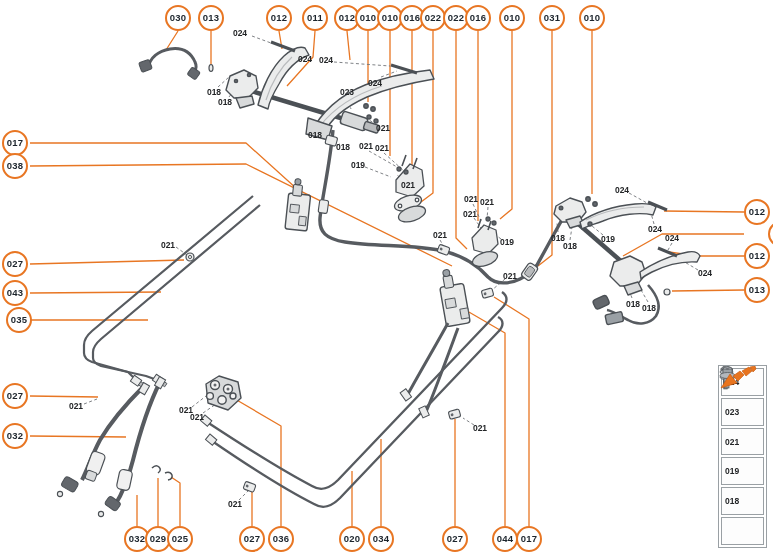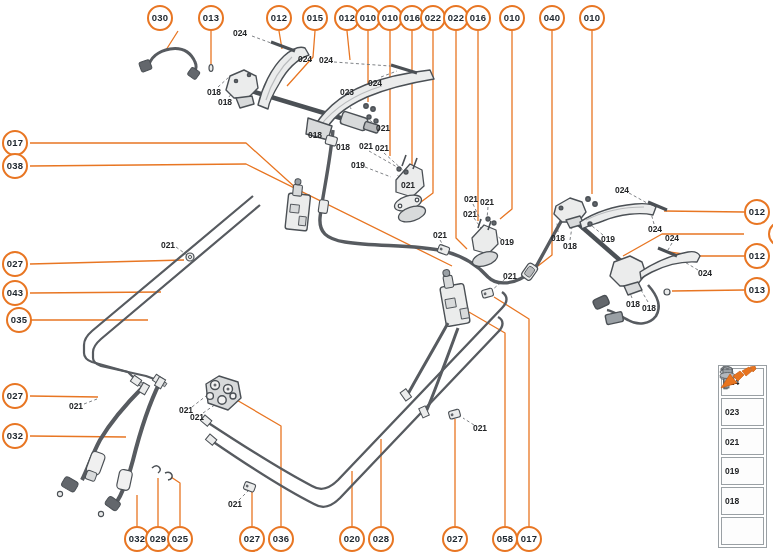--- a/index.html
+++ b/index.html
@@ -280,33 +280,33 @@
   <span class="plabel" style="left:672px;top:238px">024</span>
   <span class="plabel" style="left:705px;top:273px">024</span>
   <span class="plabel" style="left:633px;top:304px">018</span>
   <span class="plabel" style="left:649px;top:308px">018</span>
   <span class="plabel" style="left:76px;top:406px">021</span>
   <span class="plabel" style="left:186px;top:410px">021</span>
   <span class="plabel" style="left:197px;top:417px">021</span>
   <span class="plabel" style="left:235px;top:504px">021</span>
   <span class="plabel" style="left:480px;top:428px">021</span>
 
-  <div class="callout" style="left:147px;top:5px">030</div>
+  <div class="callout" style="left:165px;top:5px">030</div>
   <div class="callout" style="left:198px;top:5px">013</div>
   <div class="callout" style="left:266px;top:5px">012</div>
-  <div class="callout" style="left:302px;top:5px">015</div>
+  <div class="callout" style="left:302px;top:5px">011</div>
   <div class="callout" style="left:334px;top:5px">012</div>
   <div class="callout" style="left:355px;top:5px">010</div>
   <div class="callout" style="left:377px;top:5px">010</div>
   <div class="callout" style="left:399px;top:5px">016</div>
   <div class="callout" style="left:420px;top:5px">022</div>
   <div class="callout" style="left:443px;top:5px">022</div>
   <div class="callout" style="left:465px;top:5px">016</div>
   <div class="callout" style="left:499px;top:5px">010</div>
-  <div class="callout" style="left:539px;top:5px">040</div>
+  <div class="callout" style="left:539px;top:5px">031</div>
   <div class="callout" style="left:579px;top:5px">010</div>
 
   <div class="callout" style="left:2px;top:130px">017</div>
   <div class="callout" style="left:2px;top:153px">038</div>
   <div class="callout" style="left:2px;top:251px">027</div>
   <div class="callout" style="left:2px;top:280px">043</div>
   <div class="callout" style="left:6px;top:307px">035</div>
   <div class="callout" style="left:2px;top:383px">027</div>
   <div class="callout" style="left:2px;top:423px">032</div>
 
@@ -314,23 +314,23 @@
   <div class="callout" style="left:768px;top:221px">014</div>
   <div class="callout" style="left:744px;top:243px">012</div>
   <div class="callout" style="left:744px;top:277px">013</div>
 
   <div class="callout" style="left:124px;top:526px">032</div>
   <div class="callout" style="left:145px;top:526px">029</div>
   <div class="callout" style="left:167px;top:526px">025</div>
   <div class="callout" style="left:239px;top:526px">027</div>
   <div class="callout" style="left:268px;top:526px">036</div>
   <div class="callout" style="left:339px;top:526px">020</div>
-  <div class="callout" style="left:368px;top:526px">028</div>
+  <div class="callout" style="left:368px;top:526px">034</div>
   <div class="callout" style="left:442px;top:526px">027</div>
-  <div class="callout" style="left:492px;top:526px">058</div>
+  <div class="callout" style="left:492px;top:526px">044</div>
   <div class="callout" style="left:516px;top:526px">017</div>
 
   <div class="legend">
     <div class="cell">
       <span class="code">024</span>
       <span class="icn">
         <svg width="13" height="25" viewBox="0 0 13 25">
             <rect x="3.5" y="1" width="6" height="3.4" rx="1" fill="#9aa0a5" stroke="#555a5e" stroke-width="0.8"></rect>
             <ellipse cx="6.5" cy="1.4" rx="3" ry="1.2" fill="#c3c7cb" stroke="#555a5e" stroke-width="0.6"></ellipse>
             <rect x="4.8" y="4.4" width="3.4" height="18.5" fill="#8d939a" stroke="#555a5e" stroke-width="0.8"></rect>

